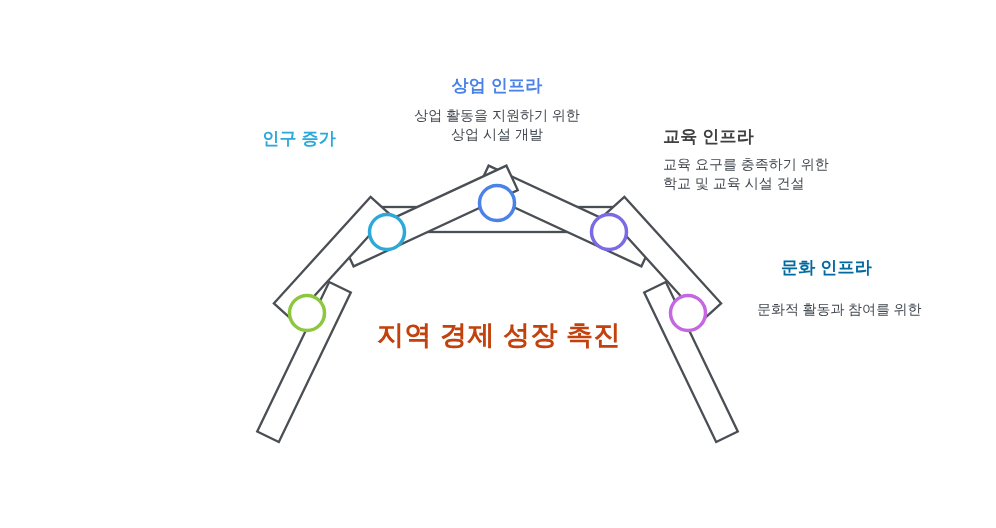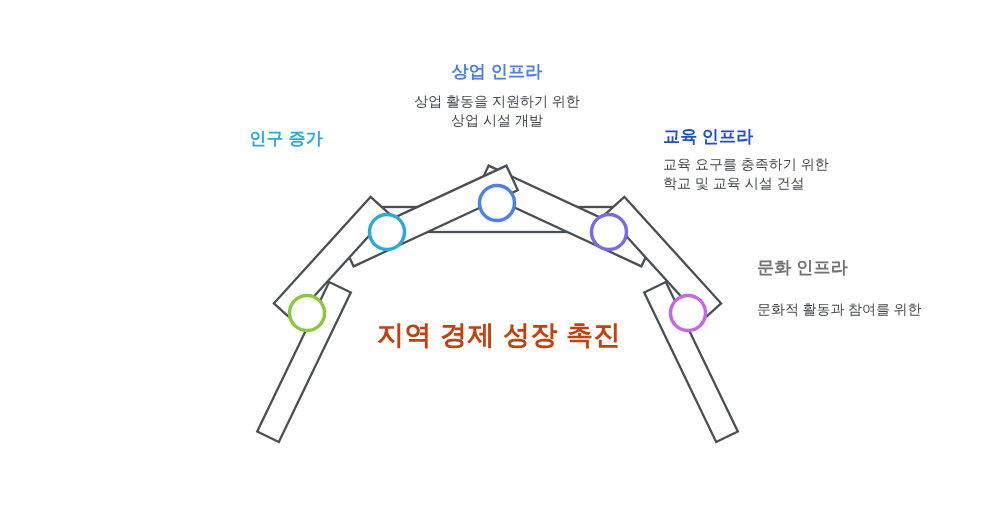--- a/index.html
+++ b/index.html
@@ -47,22 +47,22 @@
     top: 318px;
     width: 400px;
     text-align: center;
     font-size: 27px;
     font-weight: 700;
     line-height: 34px;
     letter-spacing: 0.5px;
   }
   
   .node-label.employment { left: 30px;  top: 258px; width: 208px; }
-  .node-label.population { left: 112px; top: 129px; width: 211px; }
-  .node-label.commercial { left: 337px; top: 62px;  width: 320px; }
+  .node-label.population { left: 125px; top: 129px; width: 211px; }
+  .node-label.commercial { left: 337px; top: 76px;  width: 320px; }
   .node-label.education  { left: 663px; top: 127px; width: 240px; }
   .node-label.culture    { left: 757px; top: 258px; width: 240px; }
 </style>
 </head>
 <body>
 
 <div class="canvas">
 
   <svg class="arch-svg" width="996" height="528" viewBox="0 0 996 528">
 
@@ -108,29 +108,29 @@
 
   <div class="node-label commercial align-center">
     <div class="node-title" style="color: rgb(74, 130, 232);">상업 인프라</div>
     <div class="node-desc">
       <div>상업 활동을 지원하기 위한</div>
       <div>상업 시설 개발</div>
     </div>
   </div>
 
   <div class="node-label education align-left">
-    <div class="node-title" style="color: #1d4ed8; font-family: Liberation Serif, serif;">교육 인프라</div>
+    <div class="node-title" style="color: #404040;">교육 인프라</div>
     <div class="node-desc">
       <div>교육 요구를 충족하기 위한</div>
       <div>학교 및 교육 시설 건설</div>
     </div>
   </div>
 
   <div class="node-label culture align-left">
-    <div class="node-title" style="color: #737373;">문화 인프라</div>
+    <div class="node-title" style="color: #0369a1; margin-left: 24px;">문화 인프라</div>
     <div class="node-desc">
       <div>문화적 활동과 참여를 위한</div>
     </div>
   </div>
 
   <div class="main-title" style="color: #c2410c;">지역 경제 성장 촉진</div>
 
 </div>
 
 </body></html>

